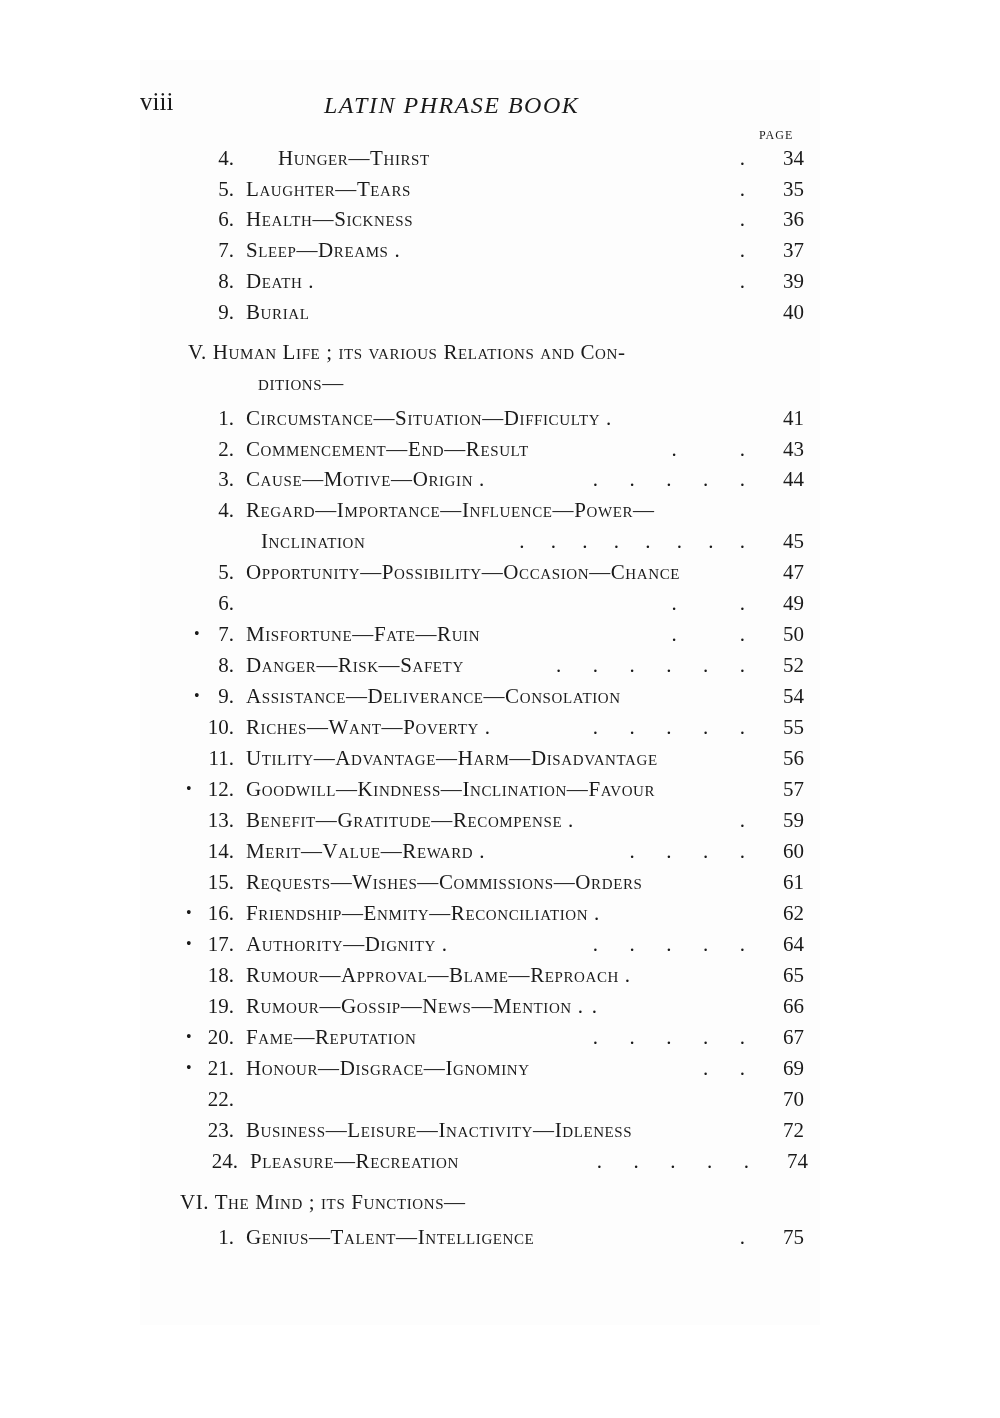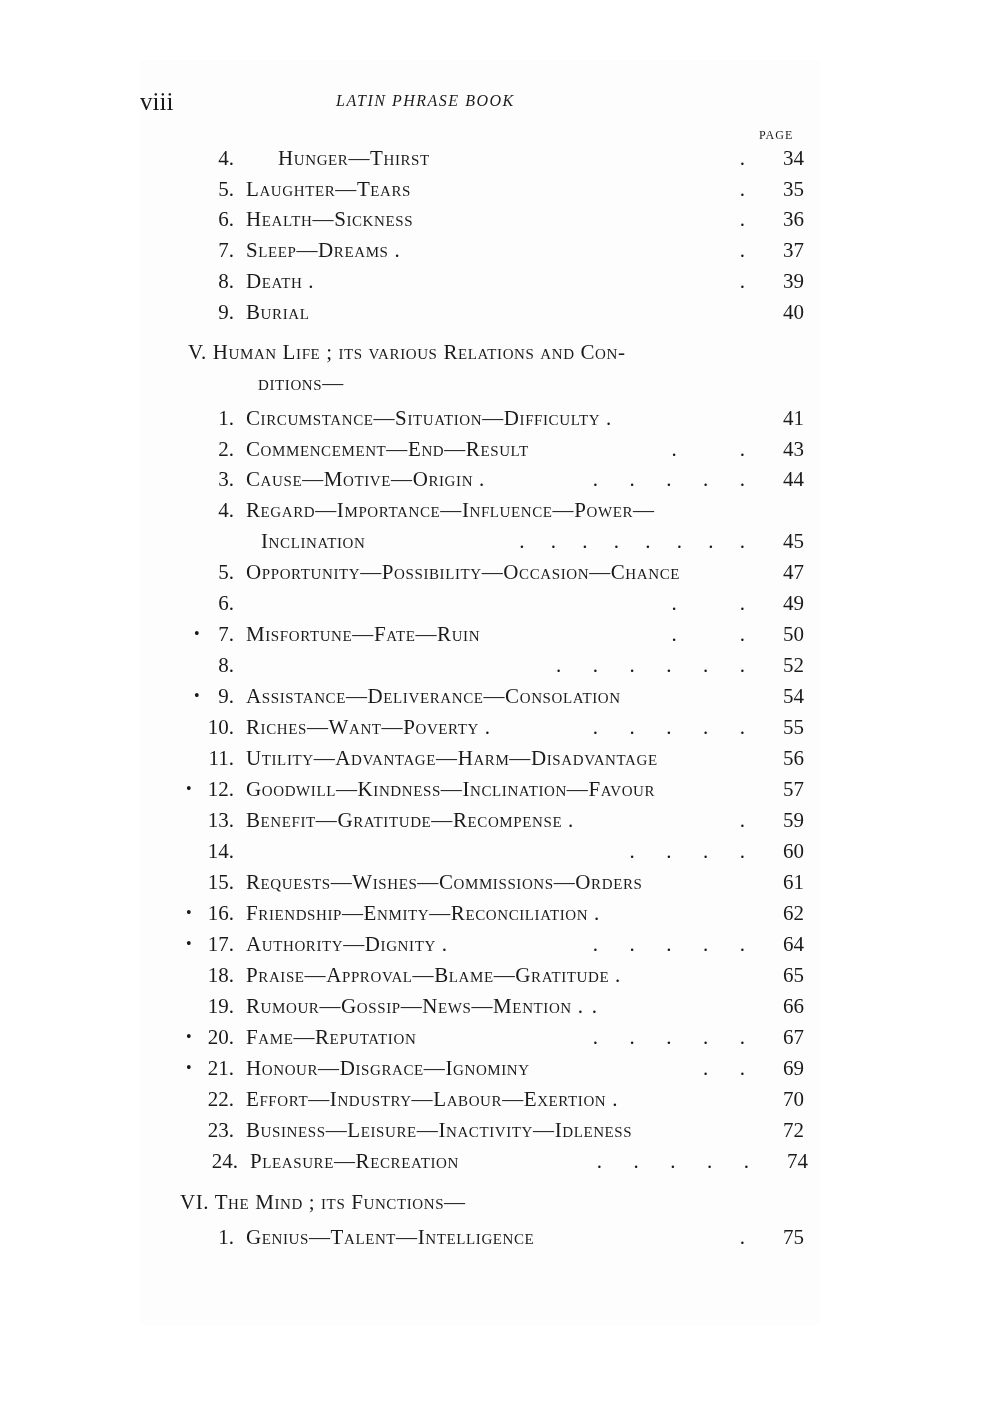--- a/index.html
+++ b/index.html
@@ -1,20 +1,20 @@
 <!DOCTYPE html>
 <html><head>
 <meta charset="utf-8">
 <style>
   html, body { margin: 0; padding: 0; background: #ffffff; }
   body { width: 1000px; height: 1418px; position: relative; overflow: hidden;
          font-family: "Liberation Serif", "DejaVu Serif", serif; color: #1a1a1a; }
   .scan { position: absolute; left: 140px; top: 60px; width: 680px; height: 1265px; background: #fdfdfd; }
   .folio { position: absolute; left: 140px; top: 88px; font-size: 25px; }
-  .running-head { position: absolute; left: 336px; top: 92px; font-size: 16px; font-style: italic; letter-spacing: 1.5px; }
+  .running-head { position: absolute; left: 324px; top: 92px; font-size: 24px; font-style: italic; letter-spacing: 1.5px; }
   .page-label { position: absolute; left: 759px; top: 128px; font-size: 12px; letter-spacing: 1px; font-variant: small-caps; }
   .row { position: absolute; height: 30px; font-size: 21px; line-height: 30px; white-space: nowrap; }
   .num { position: absolute; text-align: right; }
   .title { position: absolute; font-variant: small-caps; letter-spacing: 0.6px; }
   .dots { position: absolute; letter-spacing: 0; }
   .pg { position: absolute; left: 770px; width: 34px; text-align: right; }
   .mark { position: absolute; font-size: 16px; }
   .sec { position: absolute; font-size: 21px; font-variant: small-caps; letter-spacing: 0.6px; white-space: nowrap; }
 </style>
 </head>
@@ -107,20 +107,21 @@
     </div>
     <div class="row" style="left: 0px; top: 619px; width: 1000px;">
       <span class="mark" style="left: 194px;">•</span>
       <span class="num" style="left: 196px; width: 38px;">7.</span>
       <span class="title" style="left: 246px;">Misfortune—Fate—Ruin</span>
       <span class="dots" style="right: 255px; white-space: pre;">.            .</span>
       <span class="pg">50</span>
     </div>
     <div class="row" style="left: 0px; top: 650px; width: 1000px;">
       <span class="num" style="left: 196px; width: 38px;">8.</span>
+      <span class="title" style="left: 246px;">Danger—Risk—Safety</span>
       <span class="dots" style="right: 255px; white-space: pre;">.      .      .      .      .      .</span>
       <span class="pg">52</span>
     </div>
     <div class="row" style="left: 0px; top: 681px; width: 1000px;">
       <span class="mark" style="left: 194px;">•</span>
       <span class="num" style="left: 196px; width: 38px;">9.</span>
       <span class="title" style="left: 246px;">Assistance—Deliverance—Consolation</span>
       <span class="pg">54</span>
     </div>
     <div class="row" style="left: 0px; top: 712px; width: 1000px;">
@@ -141,20 +142,21 @@
       <span class="pg">57</span>
     </div>
     <div class="row" style="left: 0px; top: 805px; width: 1000px;">
       <span class="num" style="left: 196px; width: 38px;">13.</span>
       <span class="title" style="left: 246px;">Benefit—Gratitude—Recompense .</span>
       <span class="dots" style="right: 255px; white-space: pre;">.</span>
       <span class="pg">59</span>
     </div>
     <div class="row" style="left: 0px; top: 836px; width: 1000px;">
       <span class="num" style="left: 196px; width: 38px;">14.</span>
+      <span class="title" style="left: 246px;">Merit—Value—Reward .</span>
       <span class="dots" style="right: 255px; white-space: pre;">.      .      .      .</span>
       <span class="pg">60</span>
     </div>
     <div class="row" style="left: 0px; top: 867px; width: 800px;">
       <span class="num" style="left: 196px; width: 38px;">15.</span>
       <span class="title" style="left: 246px;">Requests—Wishes—Commissions—Orders</span>
       <span class="pg">61</span>
     </div>
     <div class="row" style="left: 0px; top: 898px; width: 1000px;">
       <span class="mark" style="left: 186px;">•</span>
@@ -164,21 +166,21 @@
     </div>
     <div class="row" style="left: 0px; top: 929px; width: 1000px;">
       <span class="mark" style="left: 186px;">•</span>
       <span class="num" style="left: 196px; width: 38px;">17.</span>
       <span class="title" style="left: 246px;">Authority—Dignity .</span>
       <span class="dots" style="right: 255px; white-space: pre;">.      .      .      .      .</span>
       <span class="pg">64</span>
     </div>
     <div class="row" style="left: 0px; top: 960px; width: 1000px;">
       <span class="num" style="left: 196px; width: 38px;">18.</span>
-      <span class="title" style="left: 246px;">Praise—Approval—Blame—Gratitude .</span>
+      <span class="title" style="left: 246px;">Rumour—Approval—Blame—Reproach .</span>
       <span class="pg">65</span>
     </div>
     <div class="row" style="left: 0px; top: 991px; width: 852px;">
       <span class="num" style="left: 196px; width: 38px;">19.</span>
       <span class="title" style="left: 246px;">Rumour—Gossip—News—Mention .</span>
       <span class="dots" style="right: 255px; white-space: pre;">.</span>
       <span class="pg">66</span>
     </div>
     <div class="row" style="left: 0px; top: 1022px; width: 1000px;">
       <span class="mark" style="left: 186px;">•</span>
@@ -189,21 +191,20 @@
     </div>
     <div class="row" style="left: 0px; top: 1053px; width: 1000px;">
       <span class="mark" style="left: 186px;">•</span>
       <span class="num" style="left: 196px; width: 38px;">21.</span>
       <span class="title" style="left: 246px;">Honour—Disgrace—Ignominy</span>
       <span class="dots" style="right: 255px; white-space: pre;">.      .</span>
       <span class="pg">69</span>
     </div>
     <div class="row" style="left: 0px; top: 1084px; width: 1000px;">
       <span class="num" style="left: 196px; width: 38px;">22.</span>
-      <span class="title" style="left: 246px;">Effort—Industry—Labour—Exertion .</span>
       <span class="pg">70</span>
     </div>
     <div class="row" style="left: 0px; top: 1115px; width: 1000px;">
       <span class="num" style="left: 196px; width: 38px;">23.</span>
       <span class="title" style="left: 246px;">Business—Leisure—Inactivity—Idleness</span>
       <span class="pg">72</span>
     </div>
     <div class="row" style="left: 4px; top: 1146px; width: 1000px;">
       <span class="num" style="left: 196px; width: 38px;">24.</span>
       <span class="title" style="left: 246px;">Pleasure—Recreation</span>

